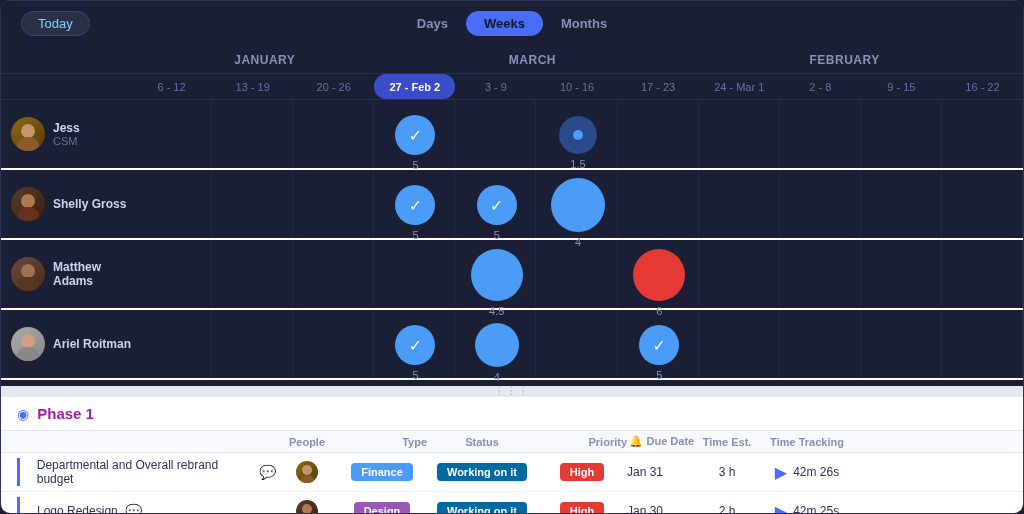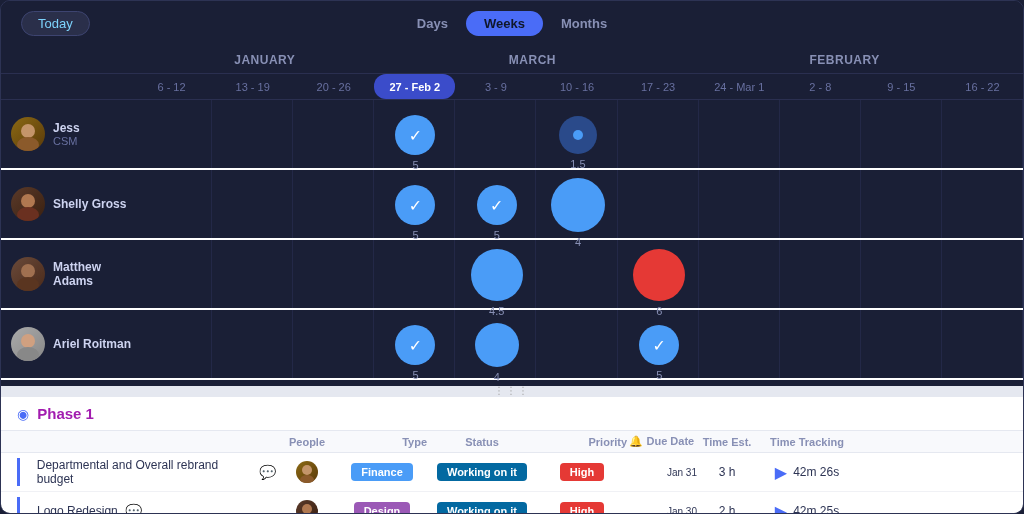--- a/index.html
+++ b/index.html
@@ -199,21 +199,21 @@
       gap: 8px;
       font-size: 12px;
       color: #2d3454;
     }
     .row-indent { width: 12px; height: 28px; border-left: 3px solid #4a6cf7; }
     .comment-icon { color: #c5cae5; font-size: 14px; }
     .td-people { width: 60px; display: flex; justify-content: center; }
     .td-type { width: 90px; display: flex; justify-content: center; }
     .td-status { width: 110px; display: flex; justify-content: center; }
     .td-priority { width: 90px; display: flex; justify-content: center; }
-    .td-due { width: 70px; text-align: right; font-size: 10px; color: #2d3454; }
+    .td-due { width: 70px; text-align: left; font-size: 12px; color: #2d3454; }
     .td-time-est { width: 60px; text-align: center; font-size: 12px; color: #2d3454; }
     .td-time-track { width: 100px; display: flex; align-items: center; justify-content: center; gap: 6px; font-size: 12px; color: #2d3454; }
 
     .tag {
       padding: 3px 10px;
       border-radius: 4px;
       font-size: 11px;
       font-weight: 600;
       color: #fff;
     }

